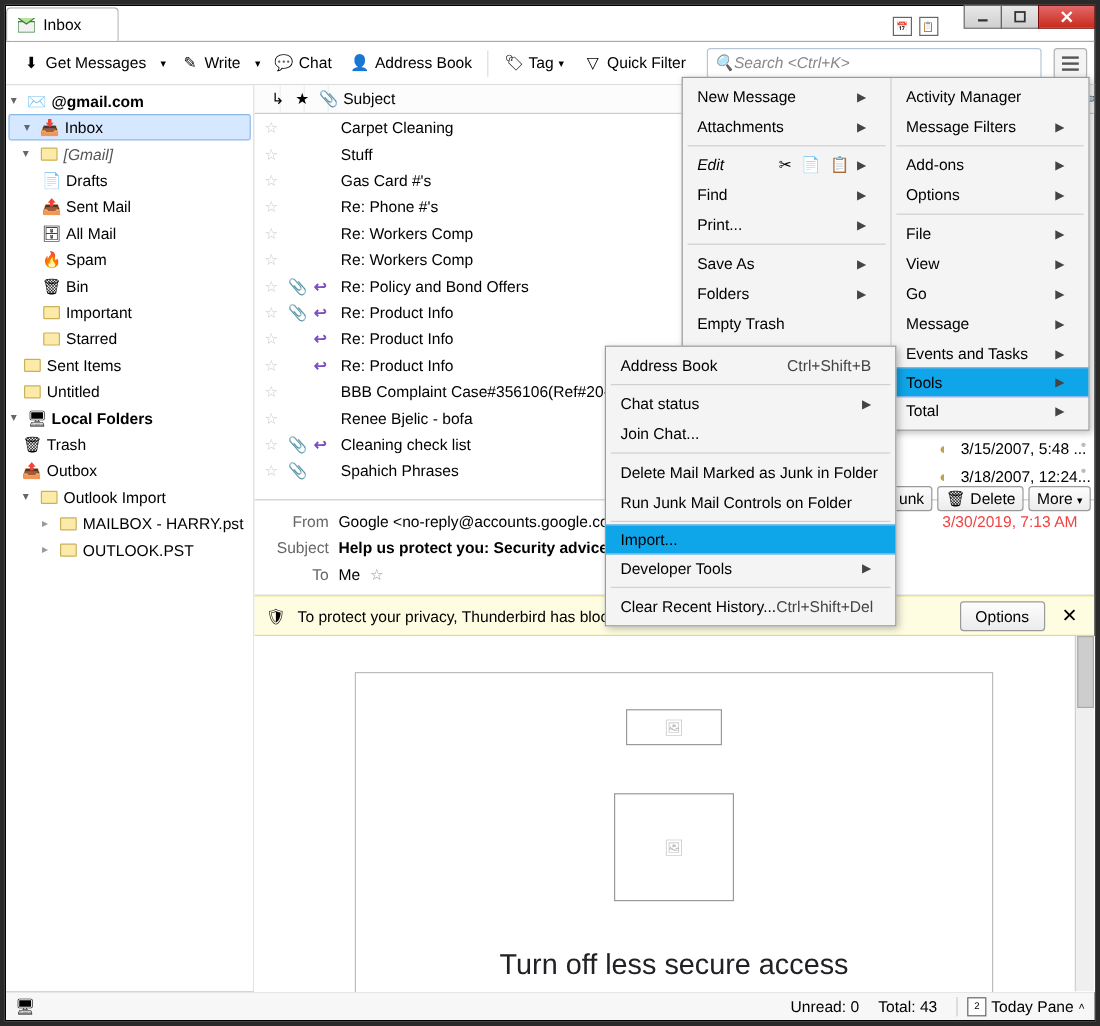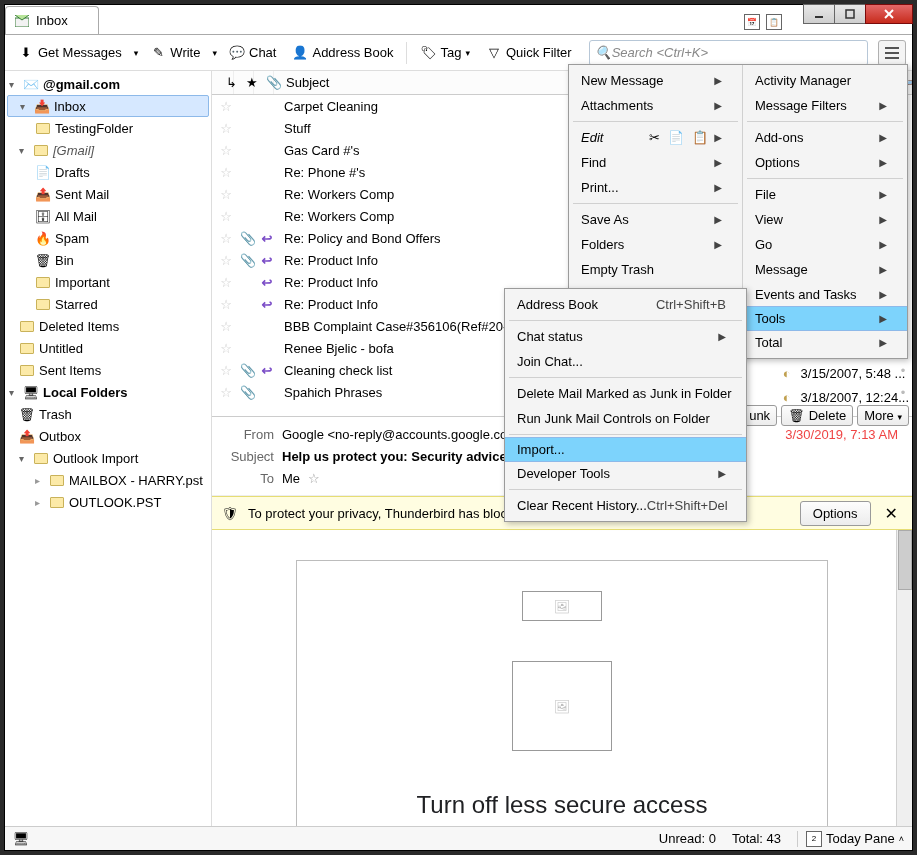--- a/index.html
+++ b/index.html
@@ -41,21 +41,21 @@
 .ph-label { width:48px; text-align:right; color:#666; }
 .blocked-bar { height:34px; background:#fffde1; border-top:1px solid #e6dd74; border-bottom:1px solid #e6dd74; display:flex; align-items:center; padding:0 10px; gap:10px; }
 .opt-btn { border:1px solid #9a9a9a; background:linear-gradient(#fdfdfd,#ececec); padding:4px 12px; border-radius:3px; }
 .preview-body { flex:1; overflow:auto; background:#fff; display:flex; flex-direction:column; align-items:center; padding-top:30px; position:relative; }
 .img-phold { border:1px solid #999; display:flex; justify-content:center; align-items:center; color:#bbb; background:#fff; }
 .statusbar { height:24px; border-top:1px solid #ccc; display:flex; align-items:center; justify-content:space-between; padding:0 8px; font-size:12px; background:#f7f7f7; }
 .menu-panel { position:absolute; background:#f4f4f4; border:1px solid #9b9b9b; box-shadow:2px 2px 6px rgba(0,0,0,.25); }
 .menu-item { height:25px; display:flex; align-items:center; justify-content:space-between; padding:0 20px 0 12px; white-space:nowrap; }
 .menu-item.disabled { color:#9a9a9a; }
 .menu-item .arrow { font-size:10px; color:#444; }
-.menu-item.hover { background:#7dd3fc; border-top:1px solid #8db9e9; border-bottom:1px solid #8db9e9; margin-top:-1px; margin-bottom:-1px; }
+.menu-item.hover { background:#0ea5e9; border-top:1px solid #8db9e9; border-bottom:1px solid #8db9e9; margin-top:-1px; margin-bottom:-1px; }
 .menu-sep { height:1px; margin:3px 4px; background:#d0d0d0; }
 .cal-icon { width:16px;height:16px;border:1px solid #666;display:inline-flex;justify-content:center;align-items:center;font-size:8px;background:#fff; }
 .icon16 { width:16px; height:16px; display:inline-flex; justify-content:center; align-items:center; }
 </style>
 </head>
 <body>
 
 <div class="window-frame">
 
   <div class="tab-strip">
@@ -125,26 +125,20 @@
       <div class="tree-item">
           <span class="tree-caret">▾</span>
           <span class="icon16">✉️</span>
           <span style="font-weight:700">@gmail.com</span>
         </div>
       <div class="tree-item l1 sel">
           <span class="tree-caret">▾</span>
           <span class="icon16">📥</span>
           <span>Inbox</span>
         </div>
-      <div class="tree-item l2">
-          <span class="tree-icon">
-            <span class="folder"></span>
-          </span>
-          <span>TestingFolder</span>
-        </div>
       <div class="tree-item l1">
           <span class="tree-caret">▾</span>
           <span class="tree-icon">
             <span class="folder"></span>
           </span>
           <i style="font-style:italic;color:#555">[Gmail]</i>
         </div>
       <div class="tree-item l2">
           <span class="icon16">📄</span>
           <span>Drafts</span>
@@ -174,33 +168,27 @@
       <div class="tree-item l2">
           <span class="tree-icon">
             <span class="folder"></span>
           </span>
           <span>Starred</span>
         </div>
       <div class="tree-item l1">
           <span class="tree-icon">
             <span class="folder"></span>
           </span>
-          <span>Deleted Items</span>
+          <span>Sent Items</span>
         </div>
       <div class="tree-item l1">
           <span class="tree-icon">
             <span class="folder"></span>
           </span>
           <span>Untitled</span>
-        </div>
-      <div class="tree-item l1">
-          <span class="tree-icon">
-            <span class="folder"></span>
-          </span>
-          <span>Sent Items</span>
         </div>
       <div class="tree-item">
           <span class="tree-caret">▾</span>
           <span class="icon16">🖥</span>
           <b>Local Folders</b>
         </div>
       <div class="tree-item l1">
           <span class="icon16">🗑</span>
           <span>Trash</span>
         </div>

